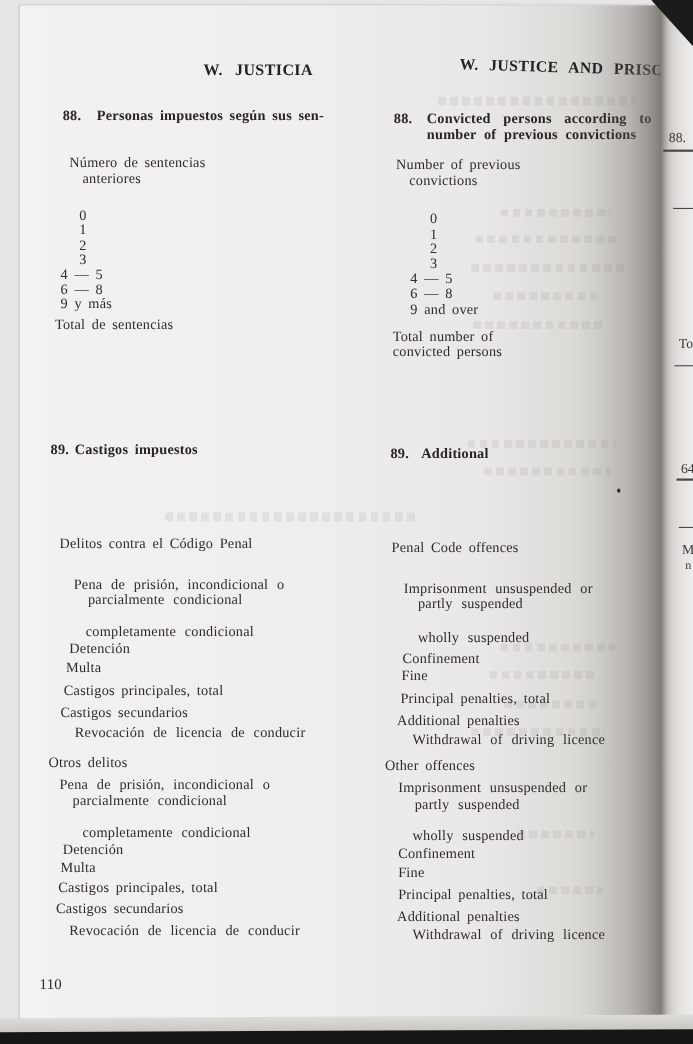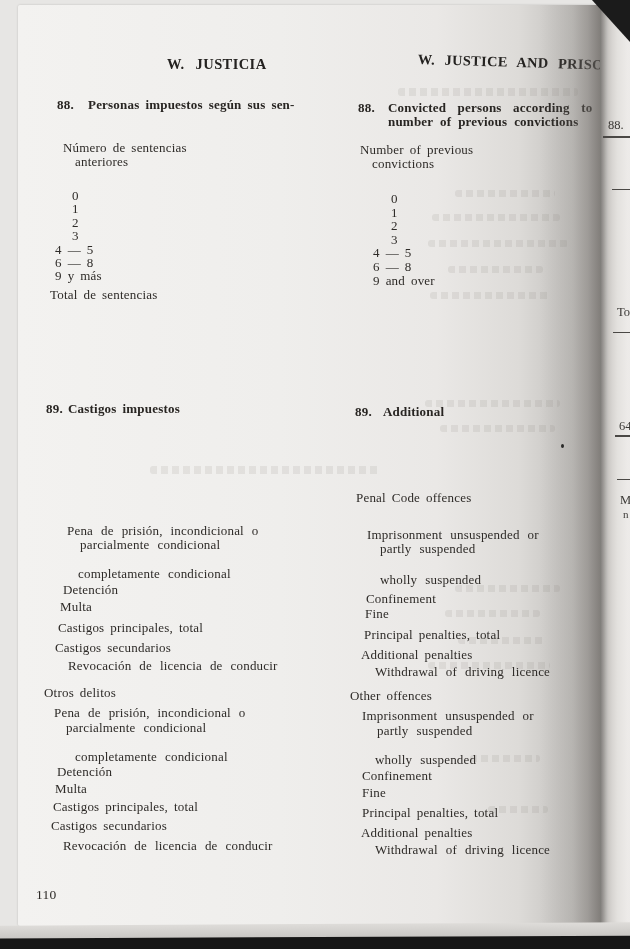--- a/index.html
+++ b/index.html
@@ -90,21 +90,21 @@
     <div class="smudge" style="left:425px;top:400px;width:135px;height:7px;"></div>
     <div class="smudge" style="left:440px;top:425px;width:115px;height:7px;"></div>
     <div class="smudge" style="left:150px;top:466px;width:230px;height:8px;"></div>
     <div class="smudge" style="left:455px;top:585px;width:105px;height:7px;"></div>
     <div class="smudge" style="left:445px;top:610px;width:95px;height:7px;"></div>
     <div class="smudge" style="left:458px;top:637px;width:88px;height:7px;"></div>
     <div class="smudge" style="left:428px;top:662px;width:122px;height:7px;"></div>
     <div class="smudge" style="left:470px;top:755px;width:70px;height:7px;"></div>
     <div class="smudge" style="left:488px;top:806px;width:60px;height:7px;"></div>
 
-    <div class="abs pg-header" style="left:167px;top:57px;">W. JUSTICIA</div>
+    <div class="abs pg-header" style="left:185px;top:57px;">W. JUSTICIA</div>
     <div class="abs pg-header pg-header-right" style="left:418px;top:52px;">W. JUSTICE AND PRISONS</div>
 
     <div class="abs bold hang lh14" style="left:57px;top:98px;width:280px;">
       <span class="num">88.</span>
       <div>Personas impuestos según sus sen-</div>
     </div>
     <div class="abs lh14" style="left:63px;top:141px;">
       <div>Número de sentencias</div>
       <div style="padding-left:12px;">anteriores</div>
     </div>
@@ -130,30 +130,35 @@
     </div>
     <div class="abs list-r" style="left:373px;top:192px;">
       <div class="ind">0</div>
       <div class="ind">1</div>
       <div class="ind">2</div>
       <div class="ind">3</div>
       <div>4 — 5</div>
       <div>6 — 8</div>
       <div>9 and over</div>
     </div>
+    <div class="abs tot" style="left:357px;top:299px;">
+      <div>Total number of</div>
+      <div>convicted persons</div>
+    </div>
 
     <div class="abs bold" style="left:46px;top:402px;padding-left:22px;">
       <span style="position:absolute;left:0;top:0;">89.</span>
       <span>Castigos impuestos</span>
     </div>
     <div class="abs bold" style="left:355px;top:405px;padding-left:28px;">
       <span style="position:absolute;left:0;top:0;">89.</span>
       <span>Additional</span>
     </div>
 
+    <div class="abs" style="left:54px;top:487px;">Delitos contra el Código Penal</div>
     <div class="abs ws-med" style="left:67px;top:524px;">Pena de prisión, incondicional o</div>
     <div class="abs ws-med" style="left:80px;top:538px;">parcialmente condicional</div>
     <div class="abs ws-med" style="left:78px;top:567px;">completamente condicional</div>
     <div class="abs" style="left:63px;top:583px;">Detención</div>
     <div class="abs" style="left:60px;top:600px;">Multa</div>
     <div class="abs" style="left:58px;top:621px;">Castigos principales, total</div>
     <div class="abs" style="left:55px;top:641px;">Castigos secundarios</div>
     <div class="abs ws-med" style="left:68px;top:659px;">Revocación de licencia de conducir</div>
 
     <div class="abs" style="left:44px;top:686px;">Otros delitos</div>

